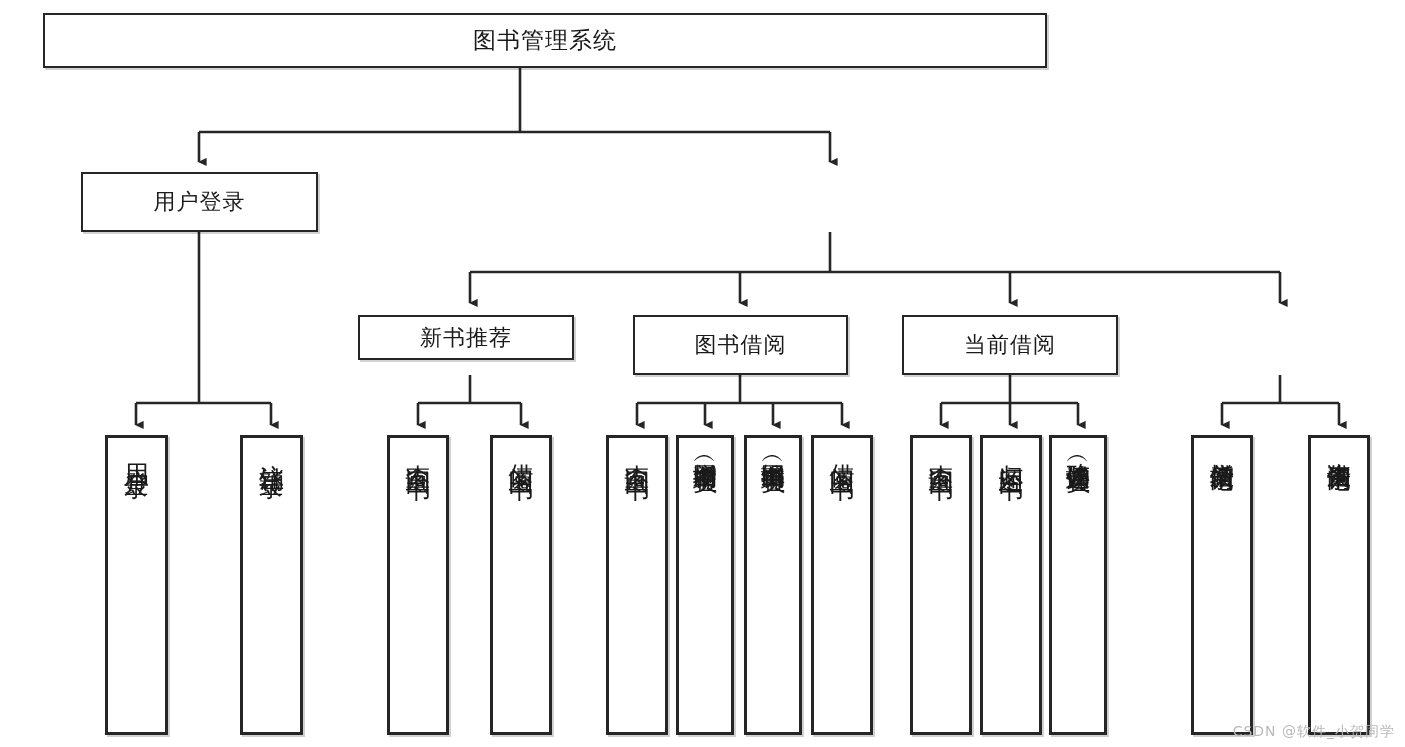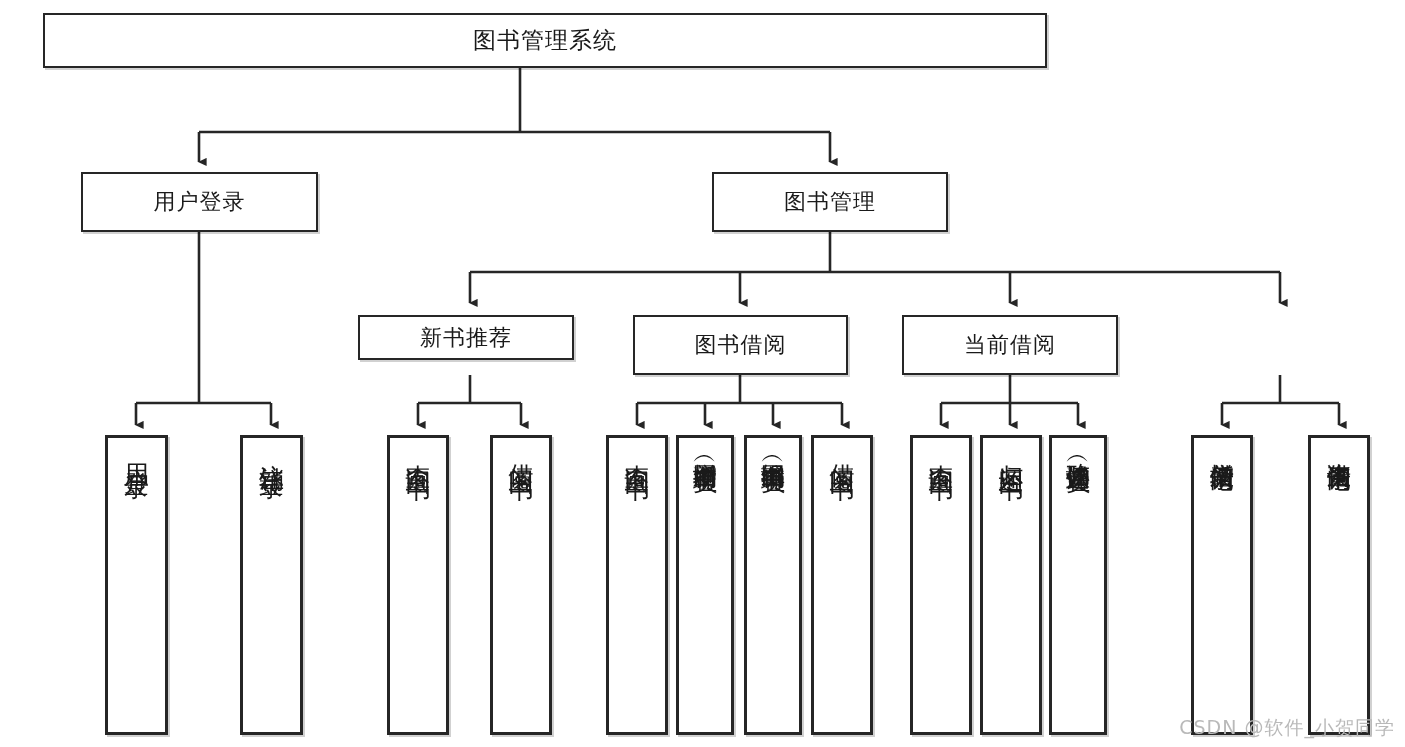--- a/index.html
+++ b/index.html
@@ -59,21 +59,21 @@
     max-height:286px;
     white-space:normal;
   }
   .leaf-node.tall-text .node-label{
     font-size:24px;
     letter-spacing:1px;
   }
   #watermark{
     position:absolute;
     right:10px;bottom:6px;
-    font-size:19px;
+    font-size:14px;
     color:#b9b9b9;
     letter-spacing:1px;
     z-index:5;
     white-space:nowrap;
   }
 </style>
 </head>
 <body>
 
 <div id="diagram-root">
@@ -131,23 +131,20 @@
   </svg>
 
   <div class="node h-node root-node" style="left:18px;top:13px;width:1004px;height:55px;margin-left:25px;">
     <span class="node-label">图书管理系统</span>
   </div>
 
   <div class="node h-node" style="left:81px;top:172px;width:237px;height:60px;">
     <span class="node-label">用户登录</span>
   </div>
 
-  <div class="node h-node" style="left:712px;top:172px;width:236px;height:60px;">
-    <span class="node-label">图书管理</span>
-  </div>
 
   <div class="node h-node" style="left:358px;top:315px;width:216px;height:45px;">
     <span class="node-label">新书推荐</span>
   </div>
 
   <div class="node h-node" style="left:902px;top:315px;width:216px;height:60px;">
     <span class="node-label">当前借阅</span>
   </div>
 
   <div class="node h-node" style="left:633px;top:315px;width:215px;height:60px;">

